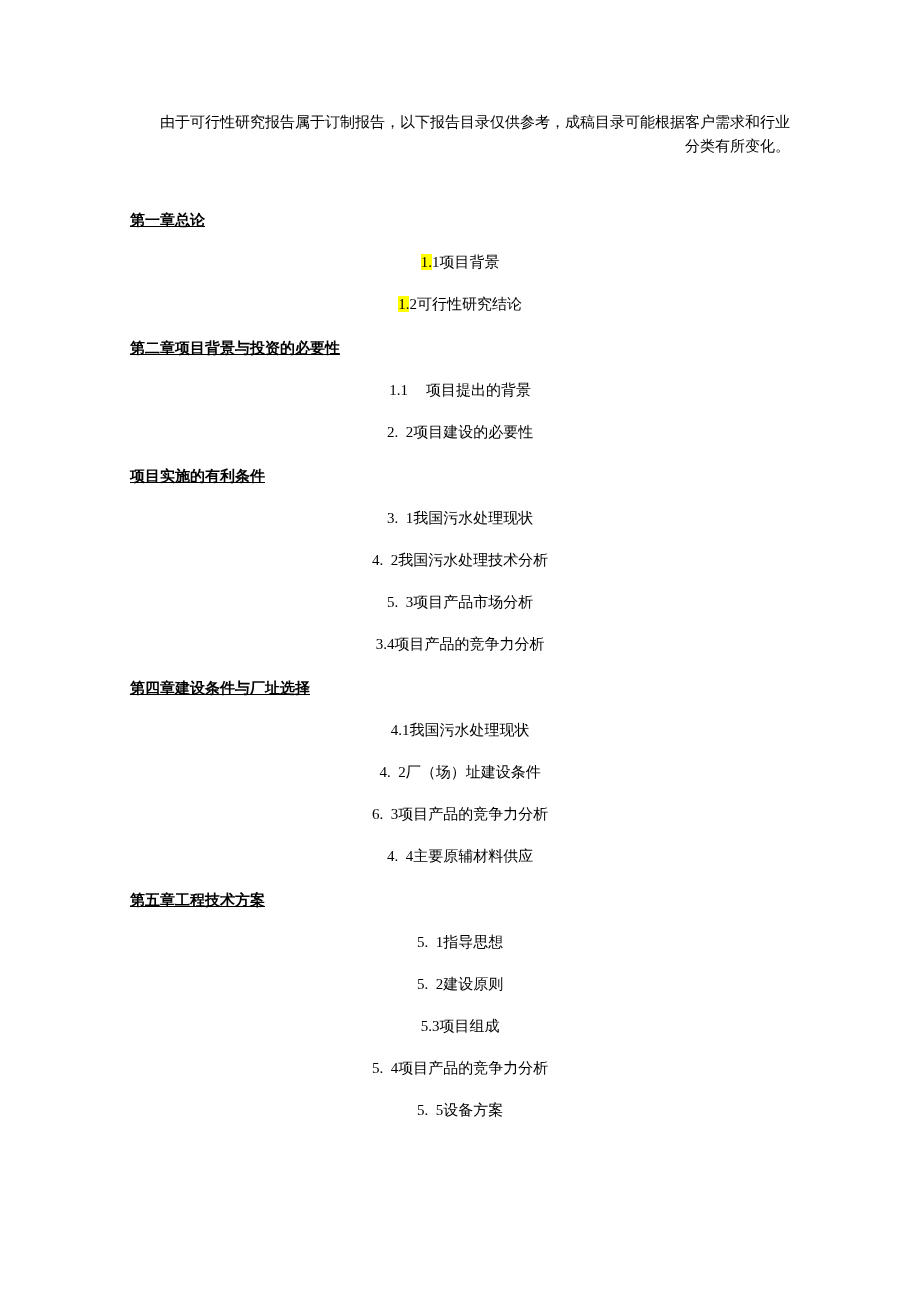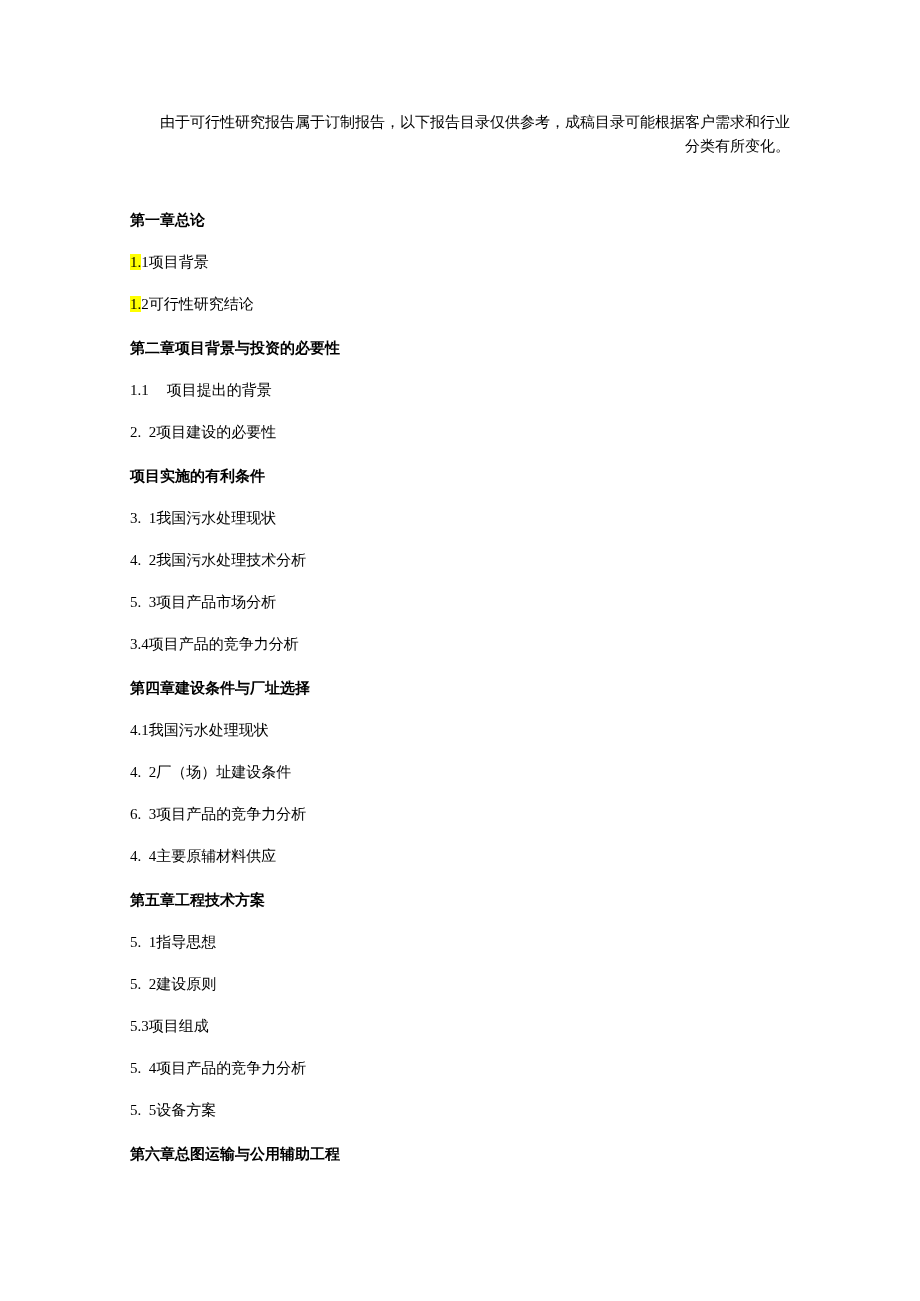--- a/index.html
+++ b/index.html
@@ -18,23 +18,25 @@
     }
     .intro {
       text-indent: 2em;
       margin-bottom: 50px;
       text-align: right;
     }
     .heading {
       font-weight: bold;
       margin-top: 20px;
       margin-bottom: 18px;
+      text-decoration: underline;
     }
     .item {
       margin-bottom: 18px;
+      text-align: center;
     }
     .highlight {
       background-color: #ffff00;
     }
     .num-gap {
       display: inline-block;
       width: 0.5em;
     }
     .num-gap-wide {
       display: inline-block;
@@ -62,14 +64,13 @@
     <p class="item"><span>4.1</span><span>我国污水处理现状</span></p>
     <p class="item"><span>4.</span><span class="num-gap"></span><span>2</span><span>厂（场）址建设条件</span></p>
     <p class="item"><span>6.</span><span class="num-gap"></span><span>3</span><span>项目产品的竞争力分析</span></p>
     <p class="item"><span>4.</span><span class="num-gap"></span><span>4</span><span>主要原辅材料供应</span></p>
     <p class="heading">第五章工程技术方案</p>
     <p class="item"><span>5.</span><span class="num-gap"></span><span>1</span><span>指导思想</span></p>
     <p class="item"><span>5.</span><span class="num-gap"></span><span>2</span><span>建设原则</span></p>
     <p class="item"><span>5.3</span><span>项目组成</span></p>
     <p class="item"><span>5.</span><span class="num-gap"></span><span>4</span><span>项目产品的竞争力分析</span></p>
     <p class="item"><span>5.</span><span class="num-gap"></span><span>5</span><span>设备方案</span></p>
-    <p class="heading">第六章总图运输与公用辅助工程</p>
   </div>
 
 </body></html>

